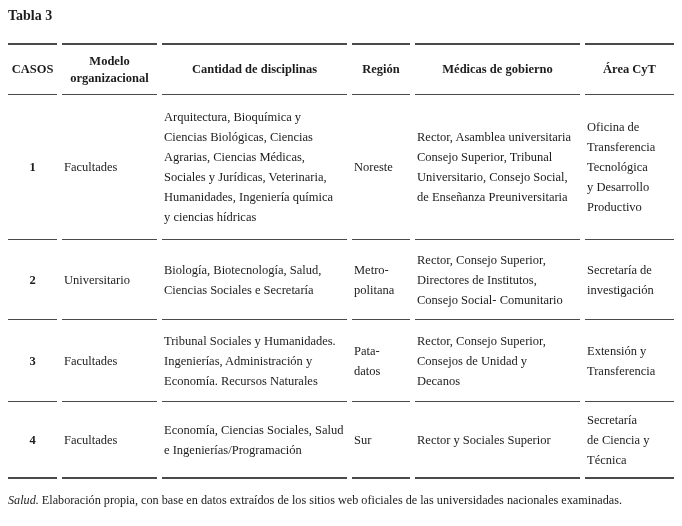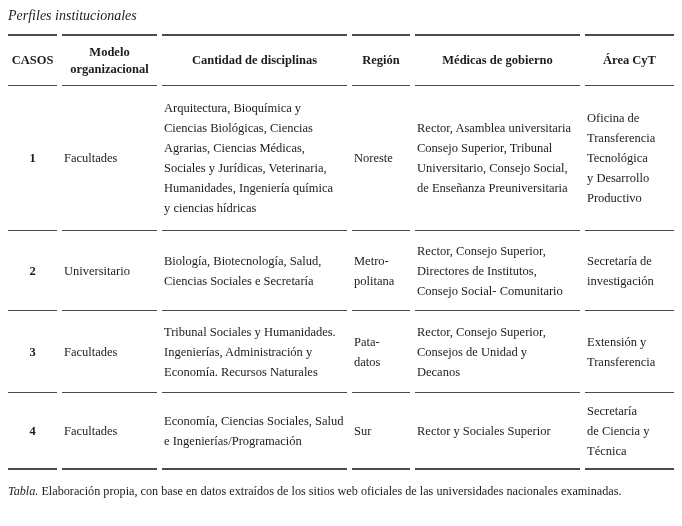--- a/index.html
+++ b/index.html
@@ -26,21 +26,21 @@
   .table-subtitle {
     font-size: 14px;
     font-style: italic;
     line-height: 20px;
   }
   table.profile-table {
     border-collapse: separate;
     border-spacing: 5px 0;
     table-layout: fixed;
     width: 676px;
-    margin: 8px 0 0 3px;
+    margin: 17px 0 0 3px;
     font-size: 12.5px;
   }
   table.profile-table td {
     vertical-align: middle;
     white-space: pre-line;
     line-height: 20px;
     padding: 2px 0 2px 2px;
     overflow: hidden;
   }
   thead td {
@@ -74,21 +74,21 @@
     white-space: nowrap;
   }
   .note .note-label {
     font-style: italic;
   }
 </style>
 </head>
 <body>
 
 <div class="title-block">
-  <div class="table-subtitle">Perfiles institucionales</div>
+  <div class="table-title">Tabla 3</div>
 </div>
 
 <table class="profile-table">
   <colgroup>
     <col style="width:49px">
     <col style="width:95px">
     <col style="width:185px">
     <col style="width:58px">
     <col style="width:165px">
     <col style="width:89px">
@@ -160,14 +160,14 @@
       <td>Sur</td>
       <td>Rector y Sociales Superior</td>
       <td>Secretaría
 de Ciencia y
 Técnica</td>
     </tr>
   </tbody>
 </table>
 
 <div class="note">
-  <span class="note-label">Tabla.</span><span> Elaboración propia, con base en datos extraídos de los sitios web oficiales de las universidades nacionales examinadas.</span>
+  <span class="note-label">Salud.</span><span> Elaboración propia, con base en datos extraídos de los sitios web oficiales de las universidades nacionales examinadas.</span>
 </div>
 
 </body></html>

